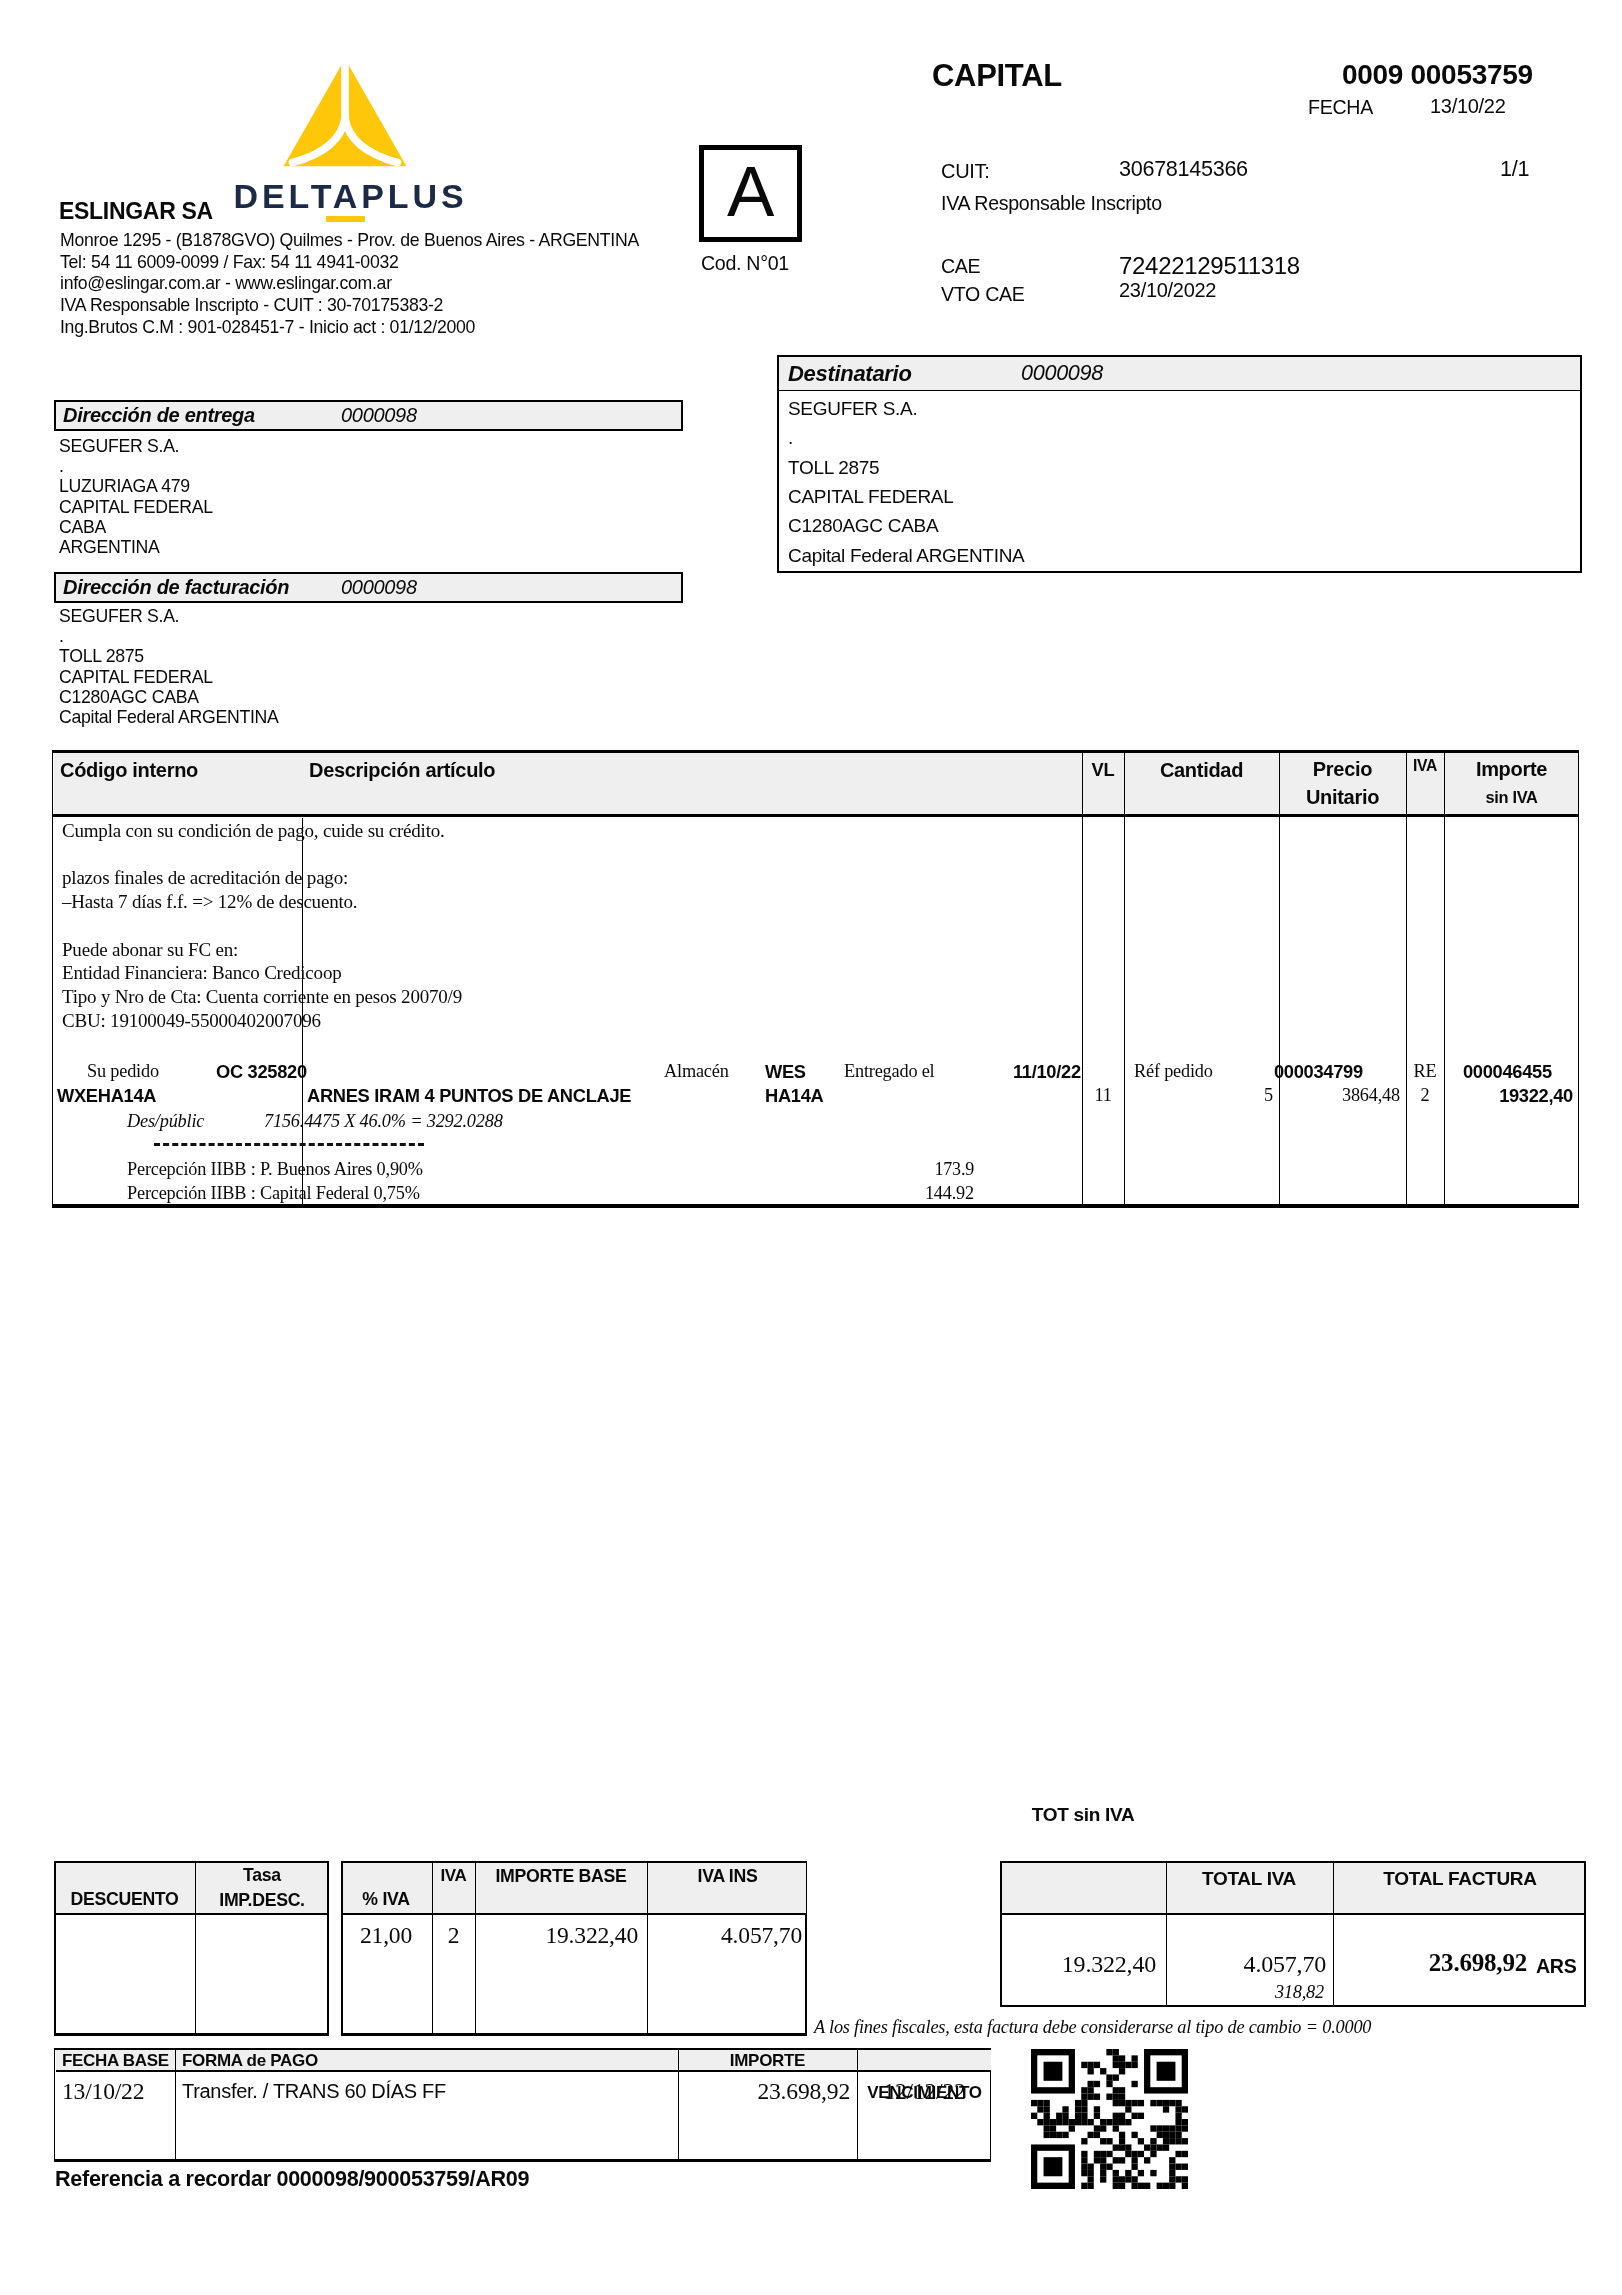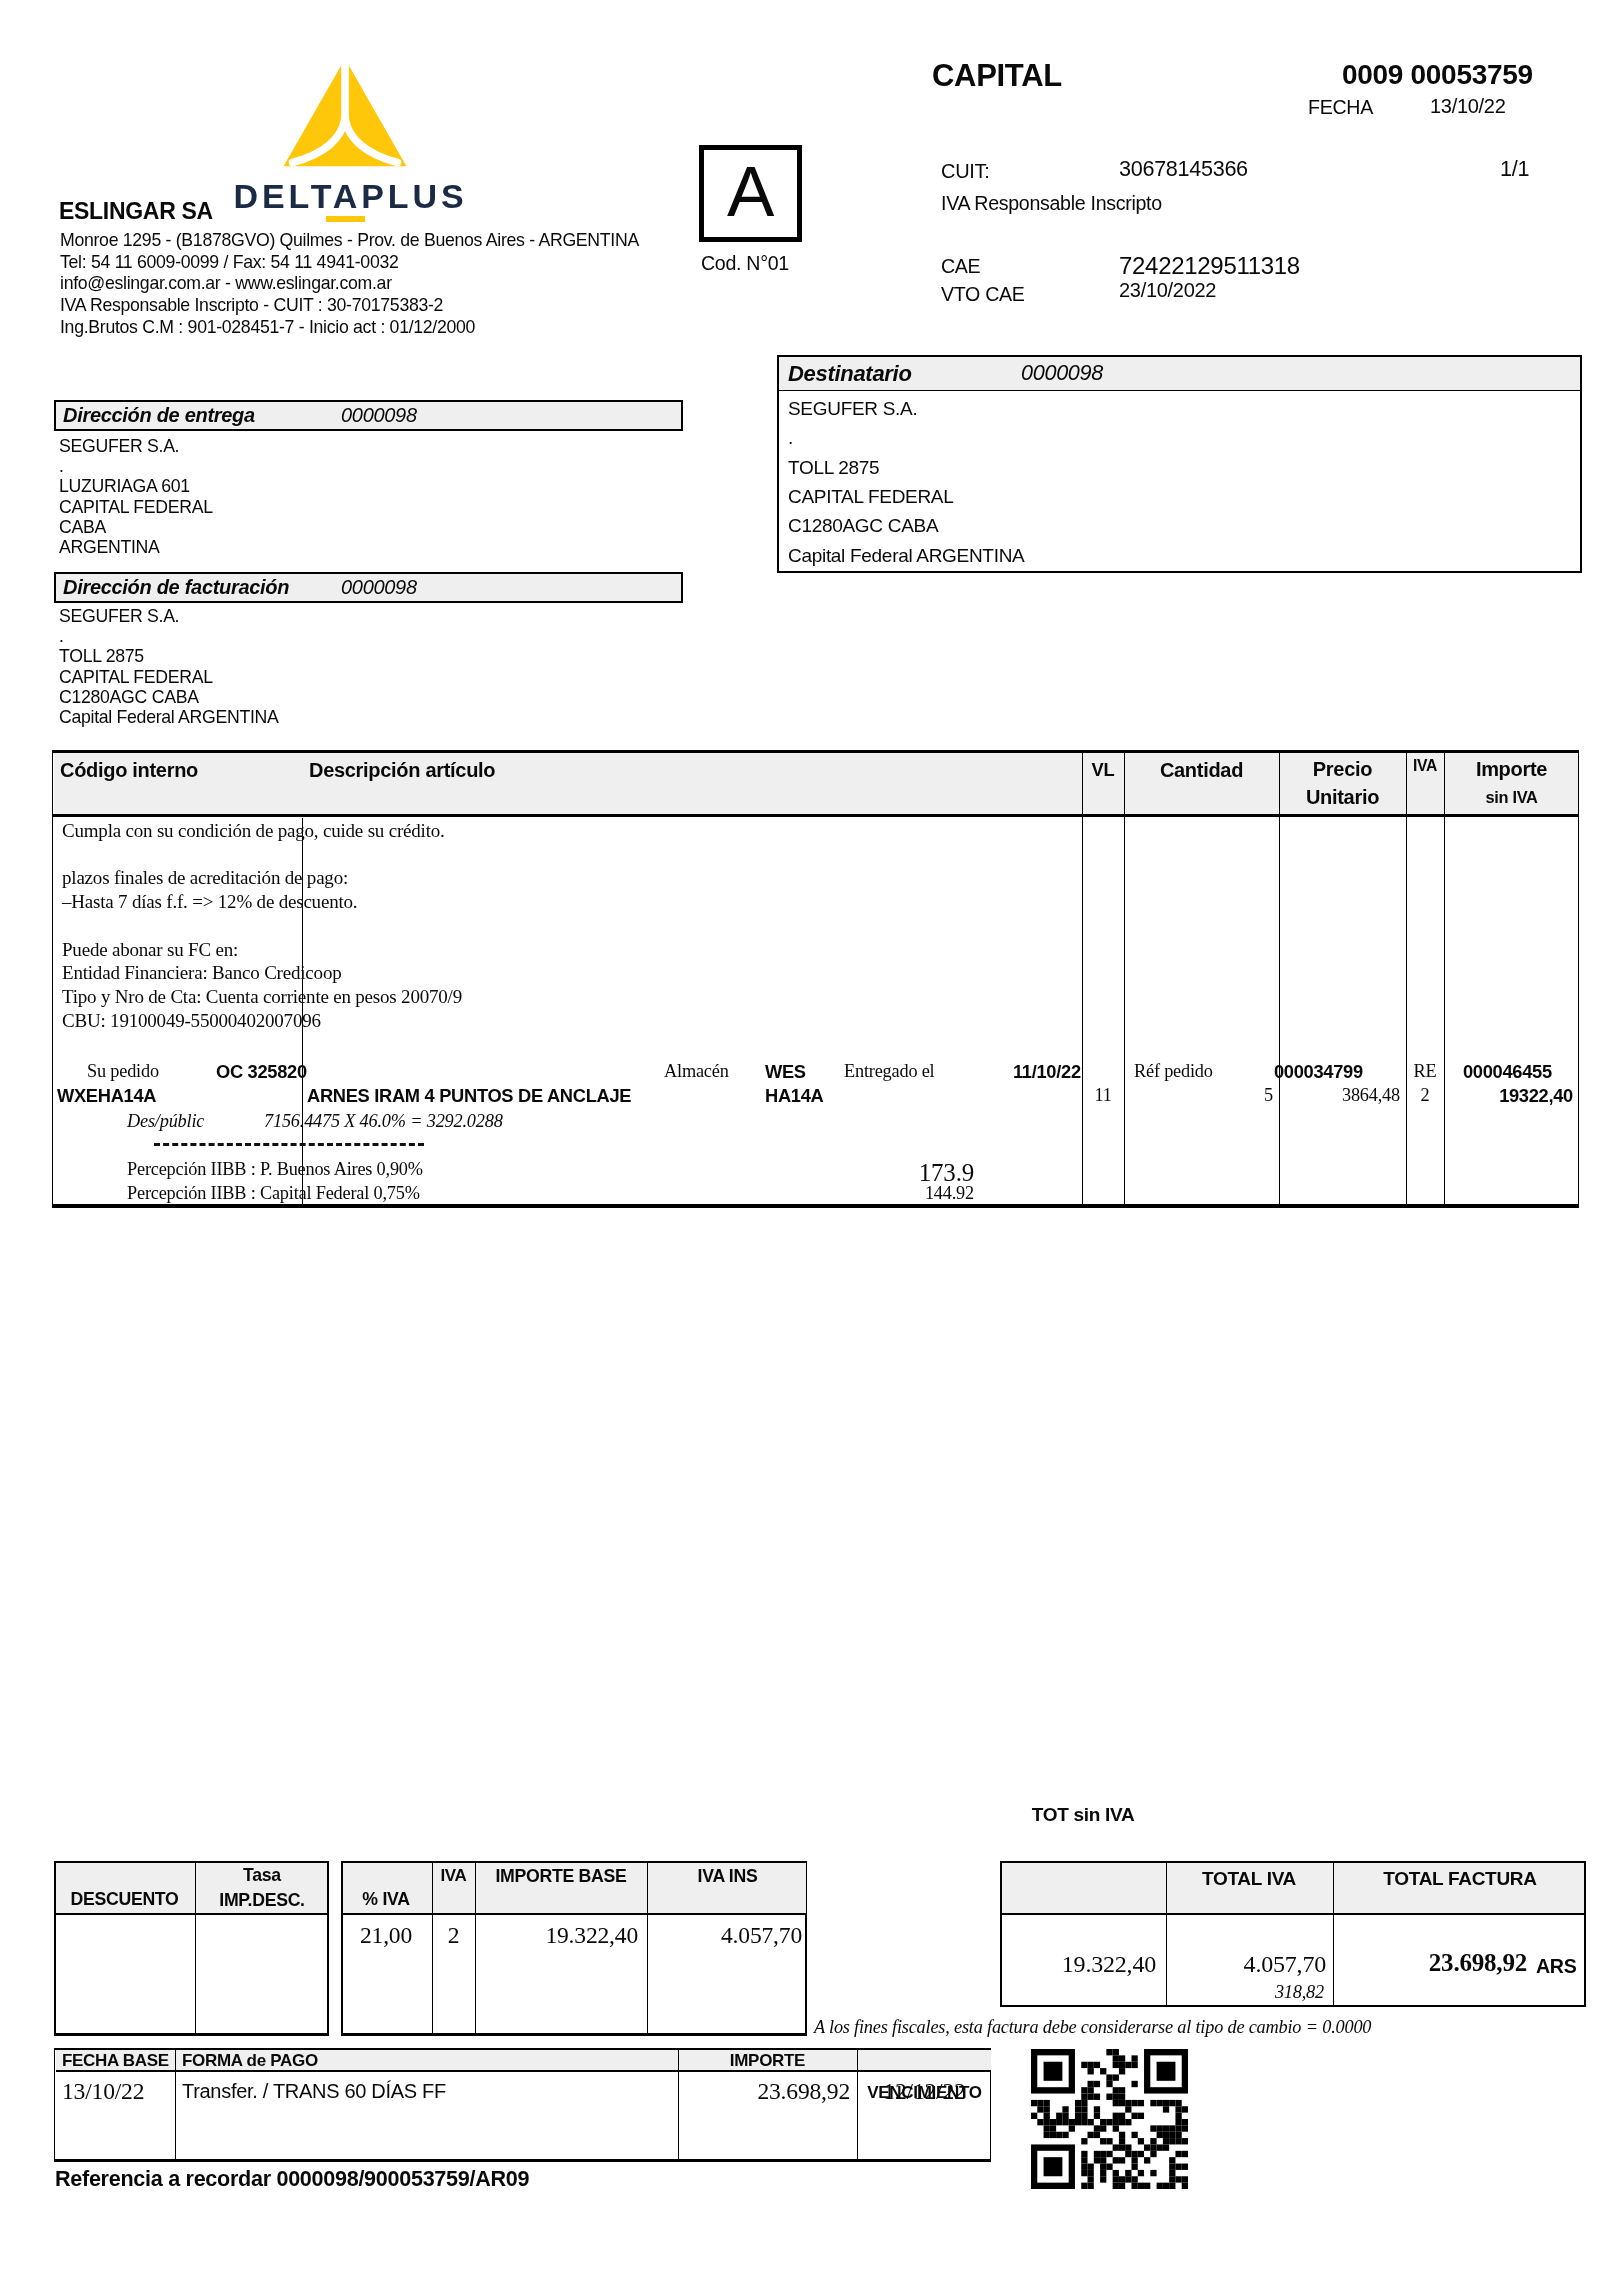--- a/index.html
+++ b/index.html
@@ -67,21 +67,21 @@
   <div class="t ss" style="left:788px;top:457px;font-size:19px;">TOLL 2875</div>
   <div class="t ss" style="left:788px;top:486px;font-size:19px;">CAPITAL FEDERAL</div>
   <div class="t ss" style="left:788px;top:515px;font-size:19px;">C1280AGC CABA</div>
   <div class="t ss" style="left:788px;top:545px;font-size:19px;">Capital Federal ARGENTINA</div>
 
   <div class="hdrbar" style="left:54px;top:400px;width:629px;height:31px;"></div>
   <div class="t ss b i" style="left:63px;top:404px;font-size:20px;">Dirección de entrega</div>
   <div class="t ss i" style="left:341px;top:404px;font-size:20px;">0000098</div>
   <div class="t ss" style="left:59px;top:436px;font-size:17.7px;">SEGUFER S.A.</div>
   <div class="t ss" style="left:59px;top:456px;font-size:17.7px;">.</div>
-  <div class="t ss" style="left:59px;top:476px;font-size:17.7px;">LUZURIAGA 601</div>
+  <div class="t ss" style="left:59px;top:476px;font-size:17.7px;">LUZURIAGA 479</div>
   <div class="t ss" style="left:59px;top:497px;font-size:17.7px;">CAPITAL FEDERAL</div>
   <div class="t ss" style="left:59px;top:517px;font-size:17.7px;">CABA</div>
   <div class="t ss" style="left:59px;top:537px;font-size:17.7px;">ARGENTINA</div>
 
   <div class="hdrbar" style="left:54px;top:572px;width:629px;height:31px;"></div>
   <div class="t ss b i" style="left:63px;top:576px;font-size:20px;">Dirección de facturación</div>
   <div class="t ss i" style="left:341px;top:576px;font-size:20px;">0000098</div>
   <div class="t ss" style="left:59px;top:606px;font-size:17.7px;">SEGUFER S.A.</div>
   <div class="t ss" style="left:59px;top:626px;font-size:17.7px;">.</div>
   <div class="t ss" style="left:59px;top:646px;font-size:17.7px;">TOLL 2875</div>
@@ -140,21 +140,21 @@
   <div class="t s r" style="right:222px;top:1085px;font-size:18.3px;">3864,48</div>
   <div class="t s c" style="left:1406px;top:1085px;width:38px;font-size:18.3px;">2</div>
   <div class="t ss b r" style="right:49px;top:1085px;font-size:18.3px;">19322,40</div>
 
   <div class="t s i" style="left:127px;top:1111px;font-size:18.3px;">Des/públic</div>
   <div class="t s i" style="left:264px;top:1111px;font-size:18.3px;">7156.4475 X 46.0% = 3292.0288</div>
 
   <div style="position:absolute;left:154px;top:1143px;width:270px;height:0;border-top:3.3px dashed #111;"></div>
 
   <div class="t s" style="left:127px;top:1159px;font-size:18.3px;">Percepción IIBB : P. Buenos Aires 0,90%</div>
-  <div class="t s r" style="right:648px;top:1159px;font-size:25px;">173.9</div>
+  <div class="t s r" style="right:648px;top:1159px;font-size:18px;">173.9</div>
   <div class="t s" style="left:127px;top:1183px;font-size:18.3px;">Percepción IIBB : Capital Federal 0,75%</div>
   <div class="t s r" style="right:648px;top:1183px;font-size:18.3px;">144.92</div>
 
   <div class="box" style="left:54px;top:1861px;width:275px;height:175px;border-width:2px 2px 3.3px 2px;"></div>
   <div class="fill" style="left:56px;top:1863px;width:271px;height:50px;border-bottom:2.6px solid #000;"></div>
   <div class="ln" style="left:195px;top:1861px;width:1.3px;height:175px;"></div>
   <div class="t ss b c" style="left:54px;top:1889px;width:141px;font-size:17.7px;">DESCUENTO</div>
   <div class="t ss b c" style="left:195px;top:1865px;width:134px;font-size:17.7px;">Tasa</div>
   <div class="t ss b c" style="left:195px;top:1890px;width:134px;font-size:17.7px;">IMP.DESC.</div>
 

